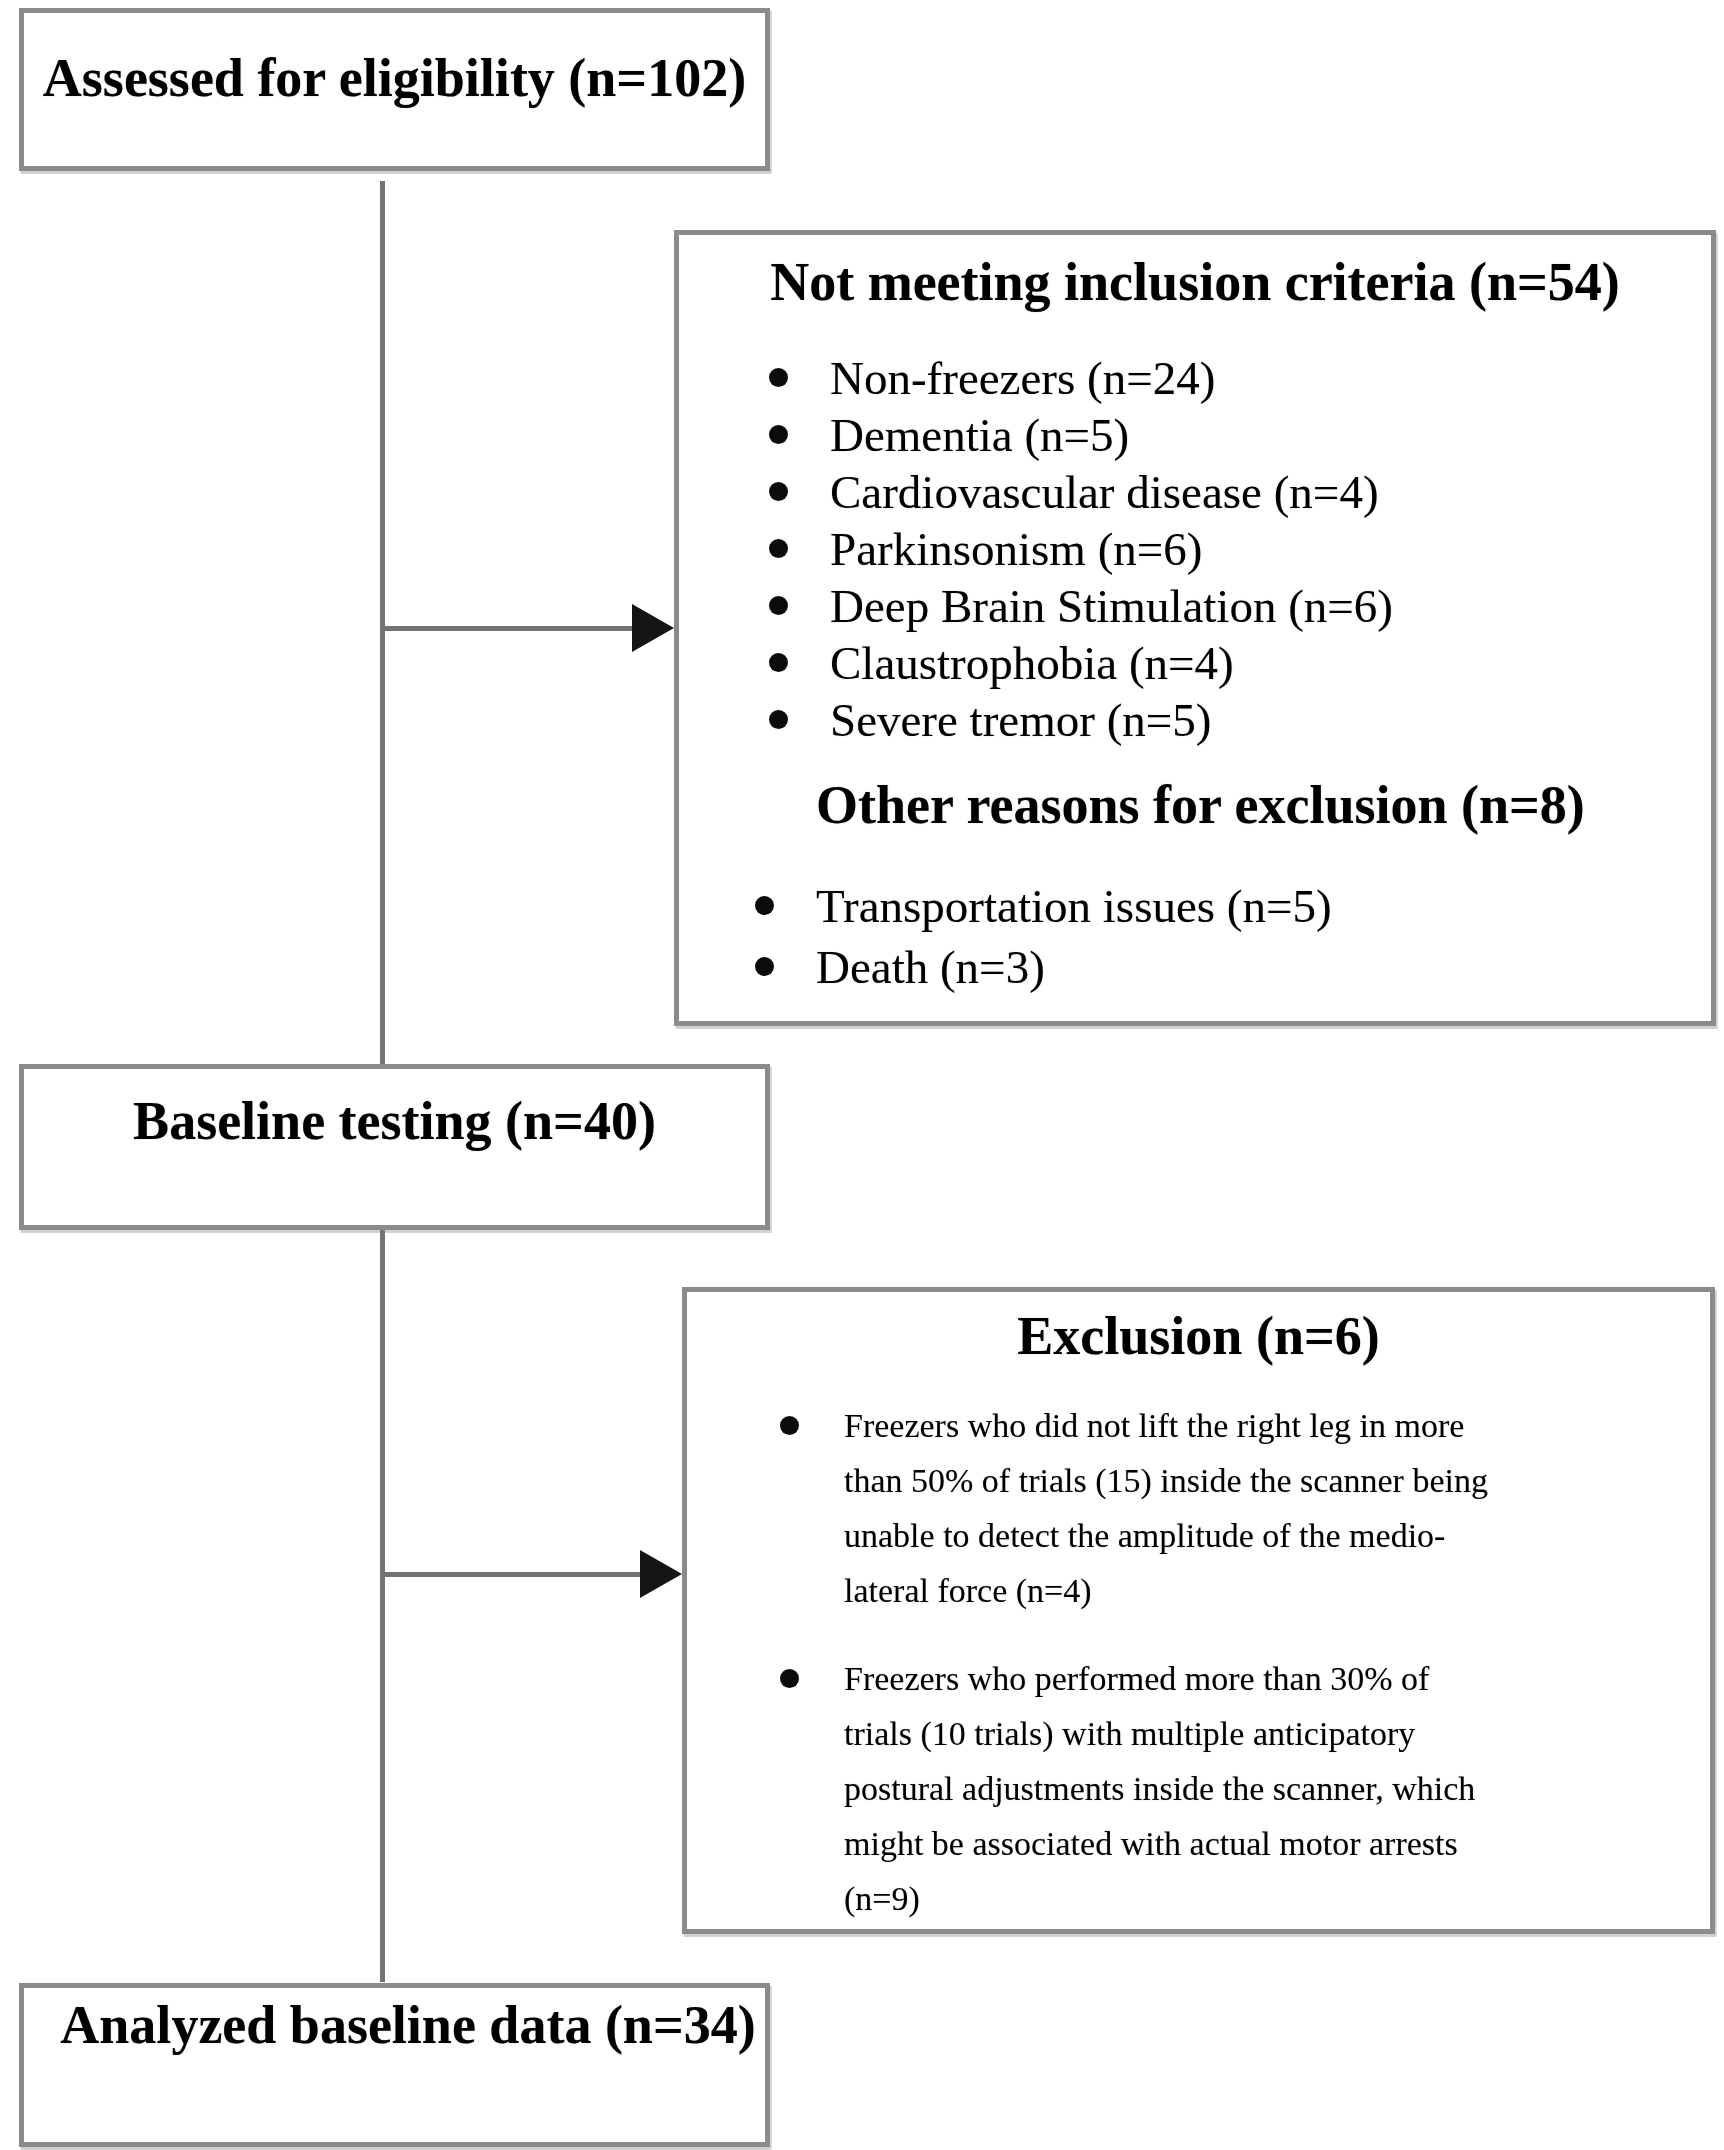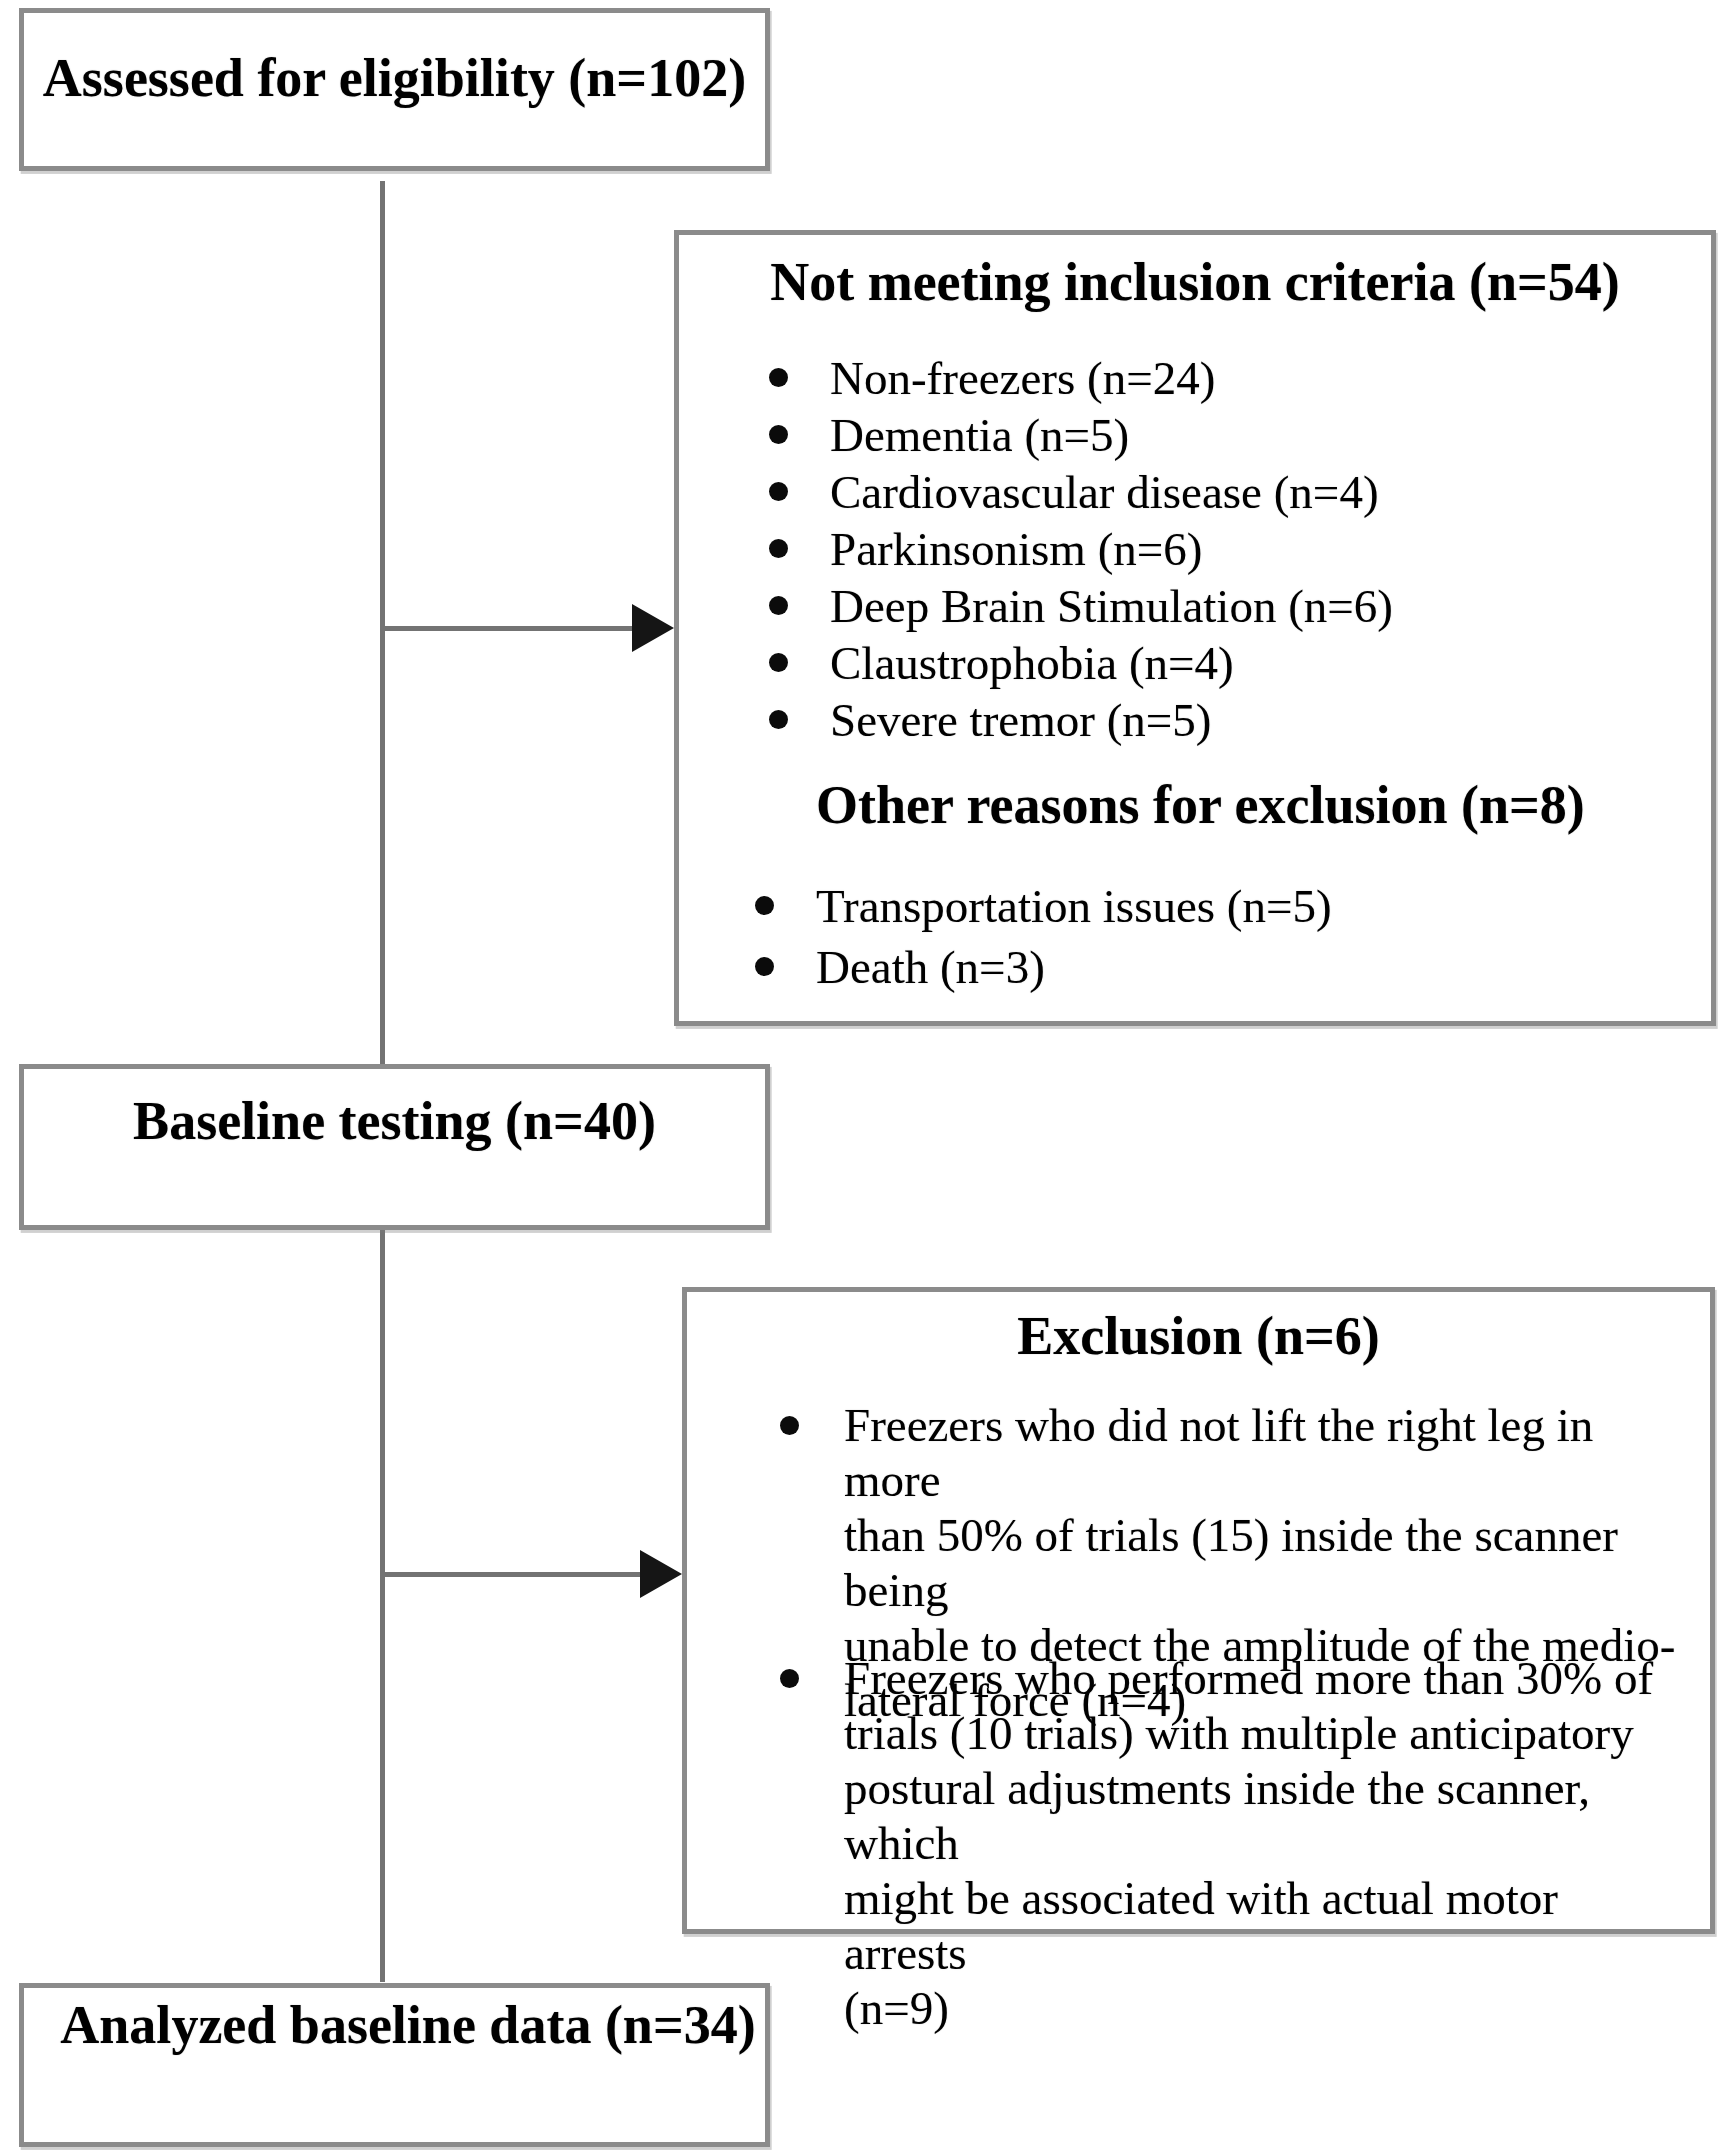--- a/index.html
+++ b/index.html
@@ -73,21 +73,21 @@
   }
   #nm-subtitle { position: absolute; left: 137px; top: 539px; font-weight: bold; font-size: 54px;
                  text-shadow: 0 0 1.2px rgba(40,40,40,0.35); white-space: nowrap; }
   #nm-sublist { position: absolute; left: 76px; right: 17.5px; top: 640px; }
   
   #box-exclusion { left: 682px; top: 1287px; width: 1033px; height: 647px; padding-left: 24px; }
   #ex-title { top: 13px; }
   .x-bullet { position: absolute; left: 93px; right: 29px; }
   .x-bullet .dot { position: absolute; left: 0; top: 18px; margin: 0; }
   .x-lines { margin-left: 64px; }
-  .x-lines div { line-height: 55px; font-size: 47px; text-shadow: 0 0 1.2px rgba(40,40,40,0.3); }
+  .x-lines div { line-height: 55px; font-size: 34px; text-shadow: 0 0 1.2px rgba(40,40,40,0.3); }
   #ex-bullet-1 { top: 106px; }
   #ex-bullet-2 { top: 359px; }
   
   #box-assessed { left: 19px; top: 8px;   width: 751px; height: 163px; padding-bottom: 23px; }
   #box-baseline { left: 19px; top: 1064px; width: 751px; height: 166px; padding-bottom: 52px; }
   #box-analyzed { left: 19px; top: 1983px; width: 751px; height: 164px; padding-bottom: 80px; padding-left: 27px; }
   
   #vline-1 { left: 380px; top: 181px;  height: 883px; }
   #vline-2 { left: 380px; top: 1230px; height: 752px; }
   #arrow-line-1 { left: 383px; top: 626px; width: 257px; }

